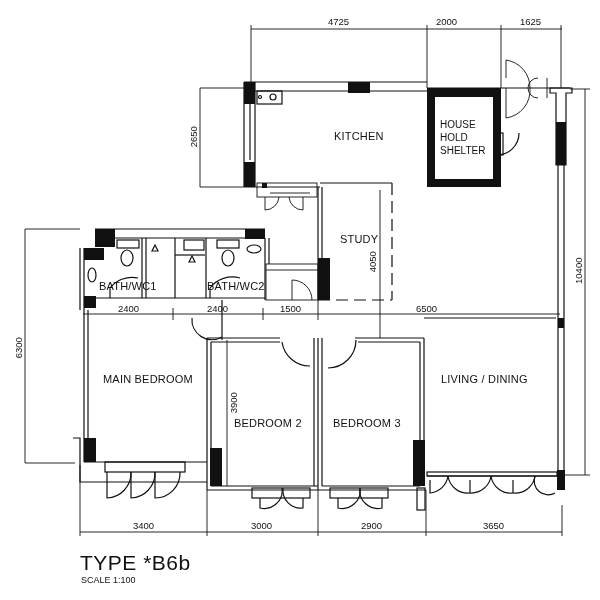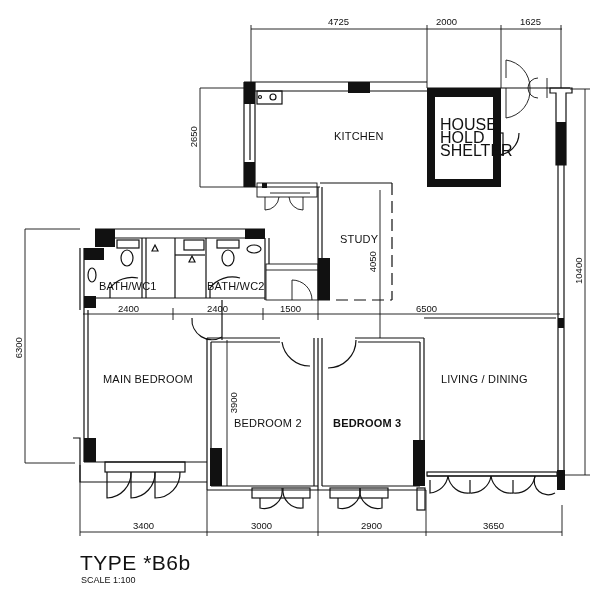--- a/index.html
+++ b/index.html
@@ -4,21 +4,21 @@
   <style>
     html, body { margin: 0; padding: 0; background: #ffffff; }
     body { width: 600px; height: 600px; position: relative; overflow: hidden; font-family: "Liberation Sans", sans-serif; }
     #plan { position: absolute; left: 0; top: 0; width: 600px; height: 600px; }
     .lbl { position: absolute; font-family: "Liberation Sans", sans-serif; color: #111; white-space: nowrap; line-height: 1; }
     .room { font-size: 11px; letter-spacing: 0.2px; }
     .dim { font-size: 9.5px; }
     .vdim { transform: rotate(-90deg); transform-origin: center center; }
     .title { font-size: 21px; letter-spacing: 0.5px; font-weight: normal; }
     .scale { font-size: 9px; }
-    .shelter { font-size: 16px; line-height: 13px; white-space: pre; }
+    .shelter { font-size: 10px; line-height: 13px; white-space: pre; }
   </style>
 </head>
 <body>
 
 <svg id="plan" viewBox="0 0 600 600" xmlns="http://www.w3.org/2000/svg">
   <g fill="none" stroke="#111" stroke-width="1.2">
 
     <g stroke-width="0.9">
       <line x1="251" y1="29" x2="562" y2="29"></line>
       <line x1="251" y1="25" x2="251" y2="82"></line>
@@ -222,21 +222,21 @@
 
 <div class="lbl room" style="left:334px;top:131px;">KITCHEN</div>
 <div class="lbl shelter" style="left:440px;top:118px;">HOUSE
 HOLD
 SHELTER</div>
 <div class="lbl room" style="left:340px;top:234px;">STUDY</div>
 <div class="lbl room" style="left:99px;top:281px;">BATH/WC1</div>
 <div class="lbl room" style="left:207px;top:281px;">BATH/WC2</div>
 <div class="lbl room" style="left:103px;top:374px;">MAIN BEDROOM</div>
 <div class="lbl room" style="left:234px;top:418px;">BEDROOM 2</div>
-<div class="lbl room" style="left:333px;top:418px;font-weight:bold;">BEDROOM 3</div>
+<div class="lbl room" style="left:333px;top:418px;">BEDROOM 3</div>
 <div class="lbl room" style="left:441px;top:374px;">LIVING / DINING</div>
 
 <div class="lbl dim" style="left:328px;top:17px;">4725</div>
 <div class="lbl dim" style="left:436px;top:17px;">2000</div>
 <div class="lbl dim" style="left:520px;top:17px;">1625</div>
 
 <div class="lbl dim" style="left:118px;top:304px;">2400</div>
 <div class="lbl dim" style="left:207px;top:304px;">2400</div>
 <div class="lbl dim" style="left:280px;top:304px;">1500</div>
 <div class="lbl dim" style="left:416px;top:304px;">6500</div>

